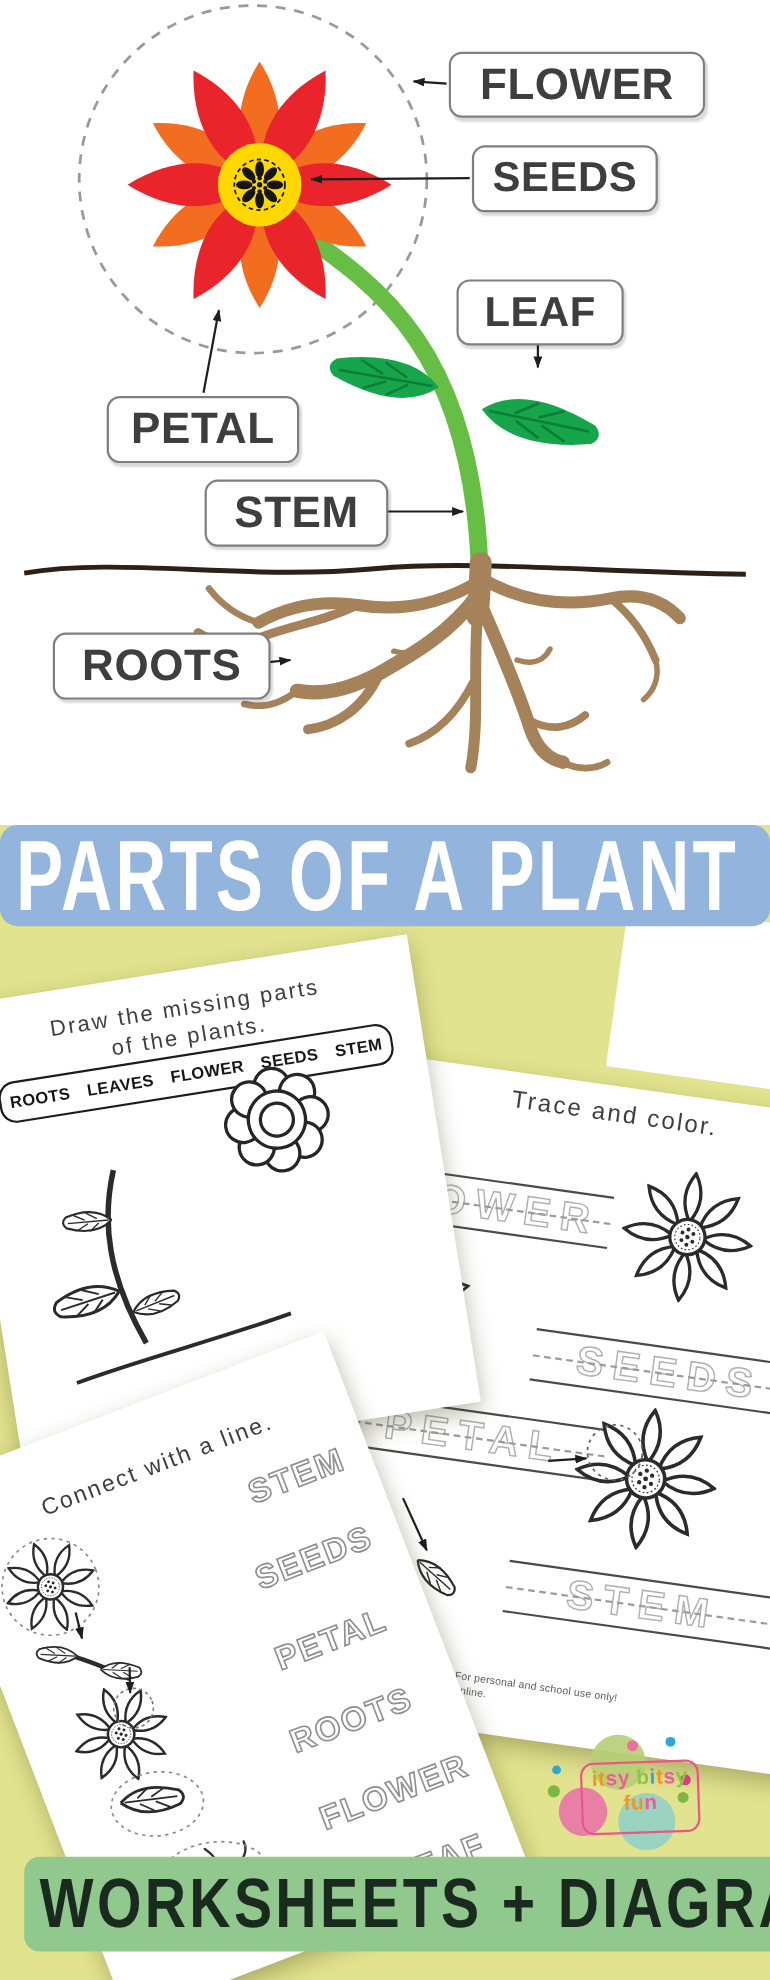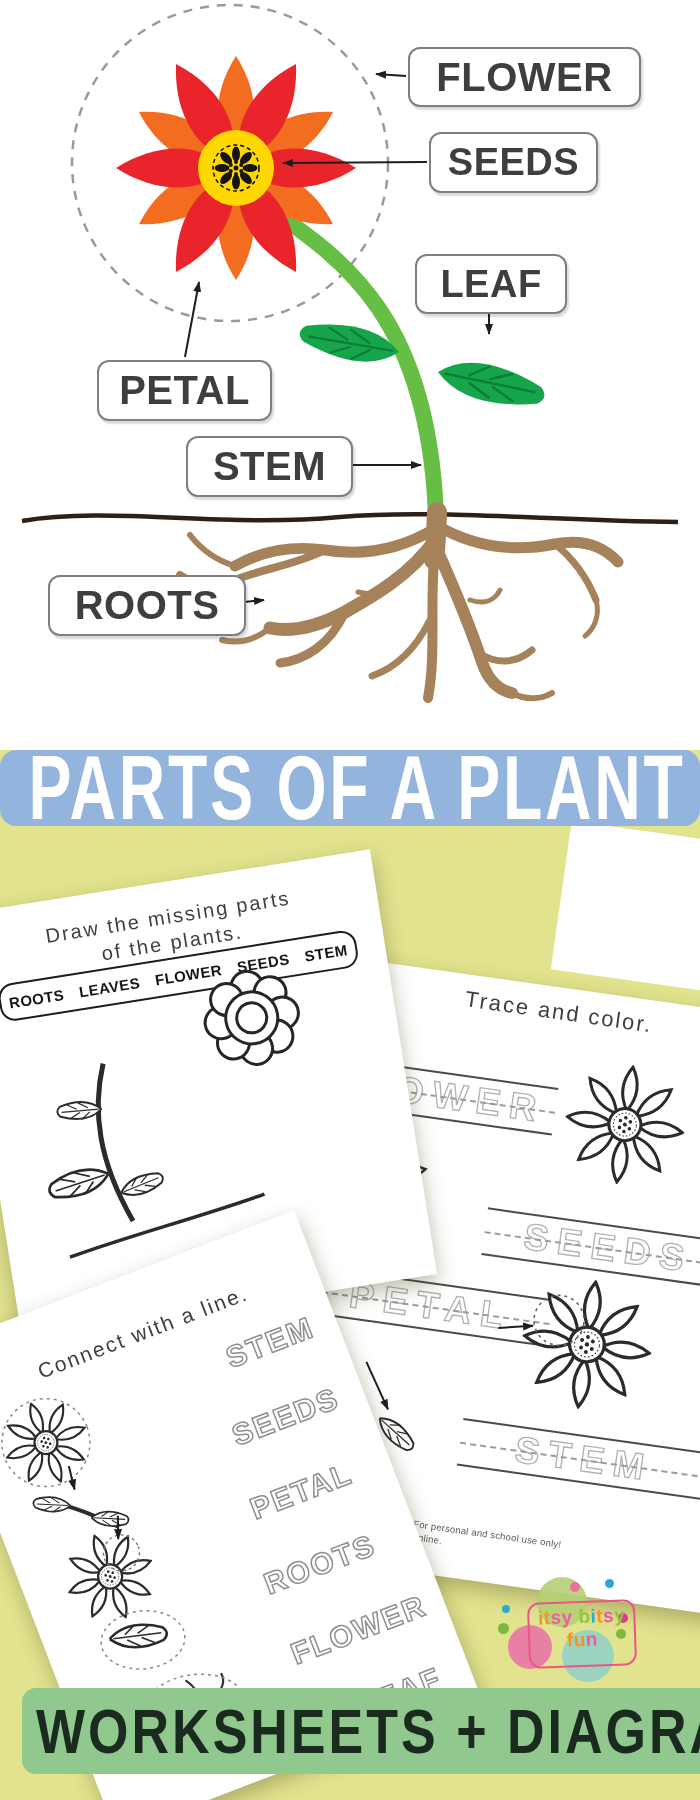--- a/index.html
+++ b/index.html
@@ -11,22 +11,22 @@
   .label-box{position:absolute;background:#fff;border:2.5px solid #7f7f7f;border-radius:12px;
       display:flex;align-items:center;justify-content:center;font-weight:bold;color:#3e3e3e;
       letter-spacing:.5px;box-shadow:2px 3px 2px rgba(0,0,0,.15);}
   .lb-flower{left:408px;top:47px;width:229px;height:56px;font-size:40px;}
   .lb-seeds {left:429px;top:132px;width:165px;height:57px;font-size:38px;}
   .lb-leaf  {left:415px;top:254px;width:148px;height:56px;font-size:38px;}
   .lb-petal {left:97px;top:360px;width:171px;height:57px;font-size:40px;}
   .lb-stem  {left:186px;top:436px;width:163px;height:57px;font-size:40px;}
   .lb-roots {left:48px;top:575px;width:194px;height:57px;font-size:40px;}
   
-  .title-banner{position:absolute;left:0;top:750px;width:700px;height:76px;background:#92b4dd;
-      border-radius:16px;display:flex;align-items:center;justify-content:flex-start;z-index:6;}
+  .title-banner{position:absolute;left:0;top:750px;width:700px;height:92px;background:#92b4dd;
+      border-radius:16px;display:flex;align-items:center;justify-content:flex-end;z-index:6;}
   .title-banner span{color:#fff;font-weight:bold;font-size:70px;letter-spacing:3px;
       transform:scale(.92,1.3);white-space:nowrap;}
   .footer-banner{position:absolute;left:22px;top:1688px;width:700px;height:86px;background:#90c88e;
       border-radius:14px;display:flex;align-items:center;z-index:8;padding-left:14px;box-sizing:border-box;}
   .footer-banner span{color:#1b2a1e;font-weight:bold;font-size:52px;letter-spacing:3px;
       transform:scaleY(1.22);white-space:nowrap;}
   
   .yellow{position:absolute;left:0;top:750px;width:700px;height:1050px;background:#e2e38e;z-index:0;}
   .sheet{position:absolute;background:#fff;box-shadow:0 8px 20px rgba(70,70,25,.35);}
   .sheet-a{left:-45px;top:915px;width:420px;height:430px;transform:rotate(-9deg);

